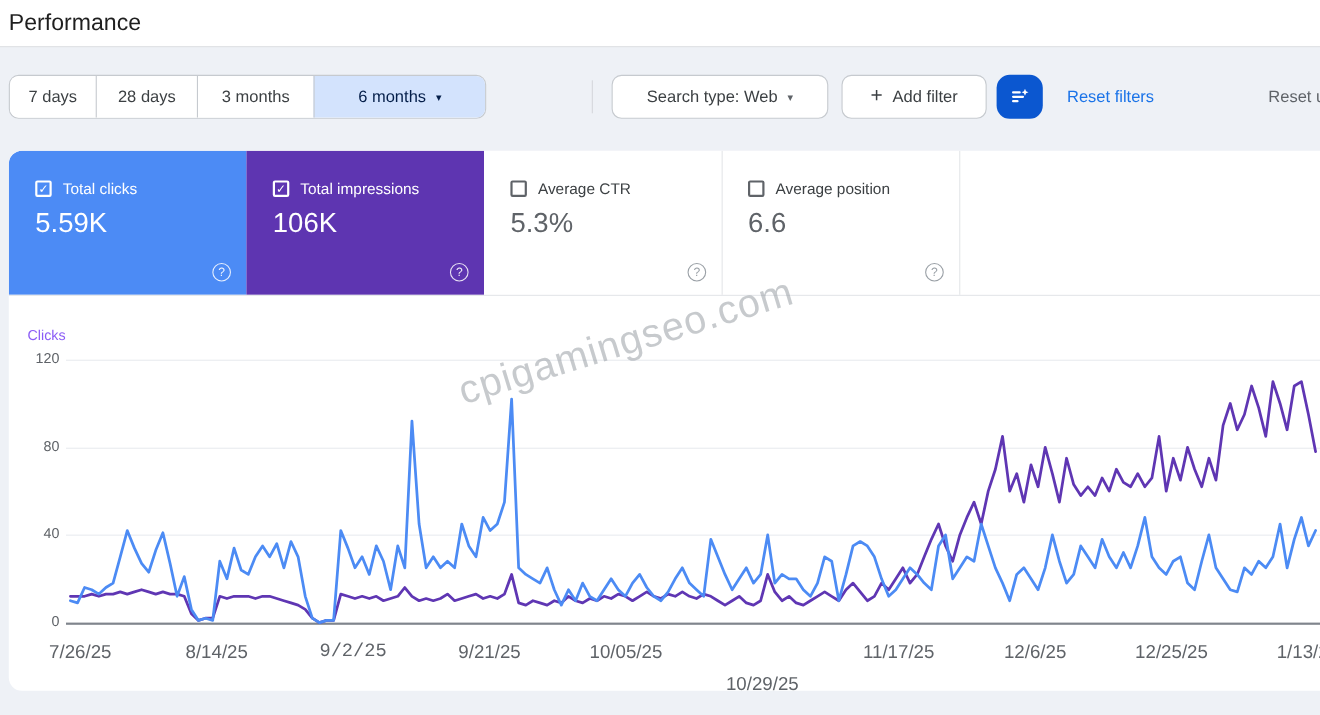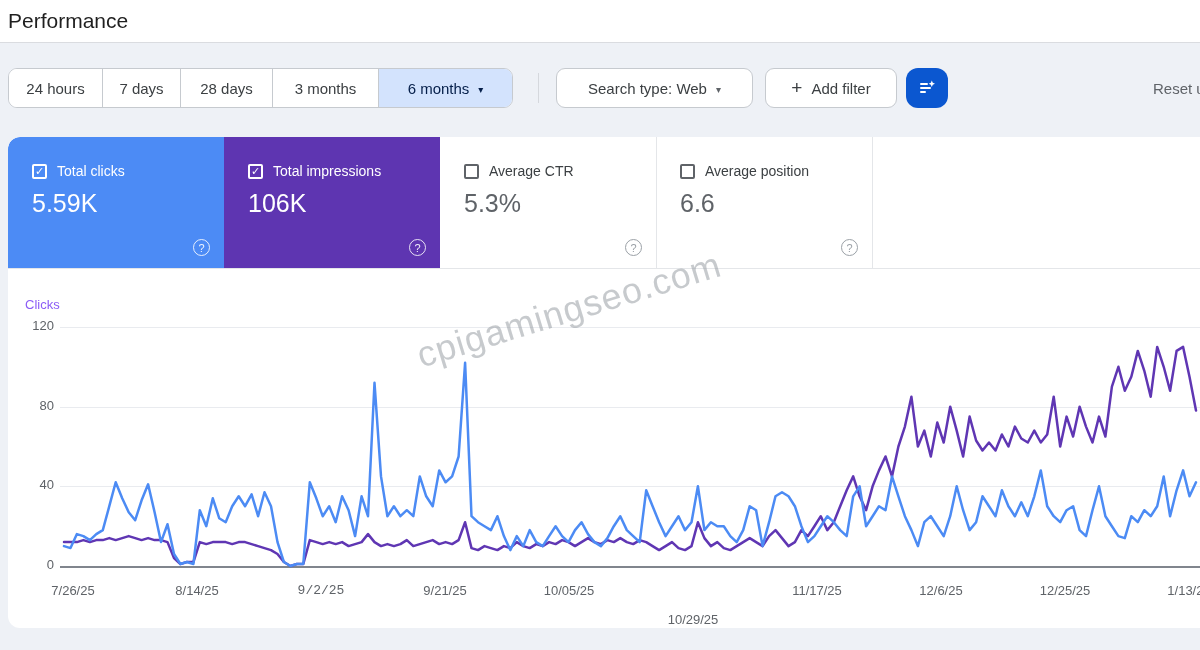--- a/index.html
+++ b/index.html
@@ -50,40 +50,39 @@
   .tile-color .help-badge { border:1.5px solid rgba(255,255,255,.85); color:rgba(255,255,255,.9); }
   .tile-white .help-badge { border:1.5px solid #9aa0a6; color:#9aa0a6; }
   .tile-sep { position:absolute; top:0; width:1px; height:131px; background:#e4e6e9; }
   .tiles-bottom-line { position:absolute; left:0; top:131px; width:1192px; height:1px; background:#e4e6e9; }
 
   
   .axis-title { position:absolute; left:17px; top:160px; font-size:13px; color:#8b5cf6; }
   .ytick-label { position:absolute; width:38px; text-align:right; font-size:13px; color:#5f6368; }
   .gridline { position:absolute; left:52px; width:1140px; height:1px; background:#e9ebef; }
   .gridline.zero { height:1.5px; background:#80858d; }
-  .xtick-label { position:absolute; top:446px; width:84px; text-align:center; font-size:13px; color:#5f6368; white-space:nowrap; }
+  .xtick-label { position:absolute; top:446px; width:84px; text-align:center; font-size:17px; color:#5f6368; white-space:nowrap; }
   .plot-svg { position:absolute; left:52px; top:184px; width:1140px; height:250px; }
   .watermark { position:absolute; left:403px; top:152px; font-size:36px; font-weight:500; color:#9aa0a6; opacity:.55; letter-spacing:1px; transform:rotate(-17deg); white-space:nowrap; }
 </style>
 </head>
 <body>
 
 <div class="stage">
 
   <div class="header">
     <div class="page-title">Performance</div>
   </div>
 
   <div class="toolbar">
     <div class="range-group">
-      <button class="range-btn" style="width:93px">24 hours</button>
       <button class="range-btn" style="width:78px">7 days</button>
       <button class="range-btn" style="width:92px">28 days</button>
       <button class="range-btn" style="width:106px">3 months</button>
-      <button class="range-btn selected" style="width:134px">
+      <button class="range-btn selected" style="width:156px">
         <span>6 months</span>
         <span class="caret">▾</span>
       </button>
     </div>
 
     <div class="v-divider"></div>
 
     <button class="pill pill-search">
       <span>Search type: Web</span>
       <span class="caret" style="color:#5f6368">▾</span>
@@ -98,20 +97,21 @@
       <svg width="20" height="20" viewBox="0 0 20 20">
         <g stroke="#ffffff" stroke-width="2" stroke-linecap="round">
           <line x1="4" y1="6" x2="10" y2="6"></line>
           <line x1="4" y1="10" x2="13" y2="10"></line>
           <line x1="4" y1="14" x2="8" y2="14"></line>
         </g>
         <path d="M14.8 2.6 l0.95 2.25 2.25 0.95 -2.25 0.95 -0.95 2.25 -0.95 -2.25 -2.25 -0.95 2.25 -0.95 Z" fill="#ffffff"></path>
       </svg>
     </button>
 
+    <div class="reset-link">Reset filters</div>
     <div class="last-updated">Reset u</div>
   </div>
 
   <div class="card">
 
     <div class="tile tile-color tile-clicks">
       <div class="tile-label-row">
         <span class="checkbox checked">✓</span>
         <span class="tile-label">Total clicks</span>
       </div>

